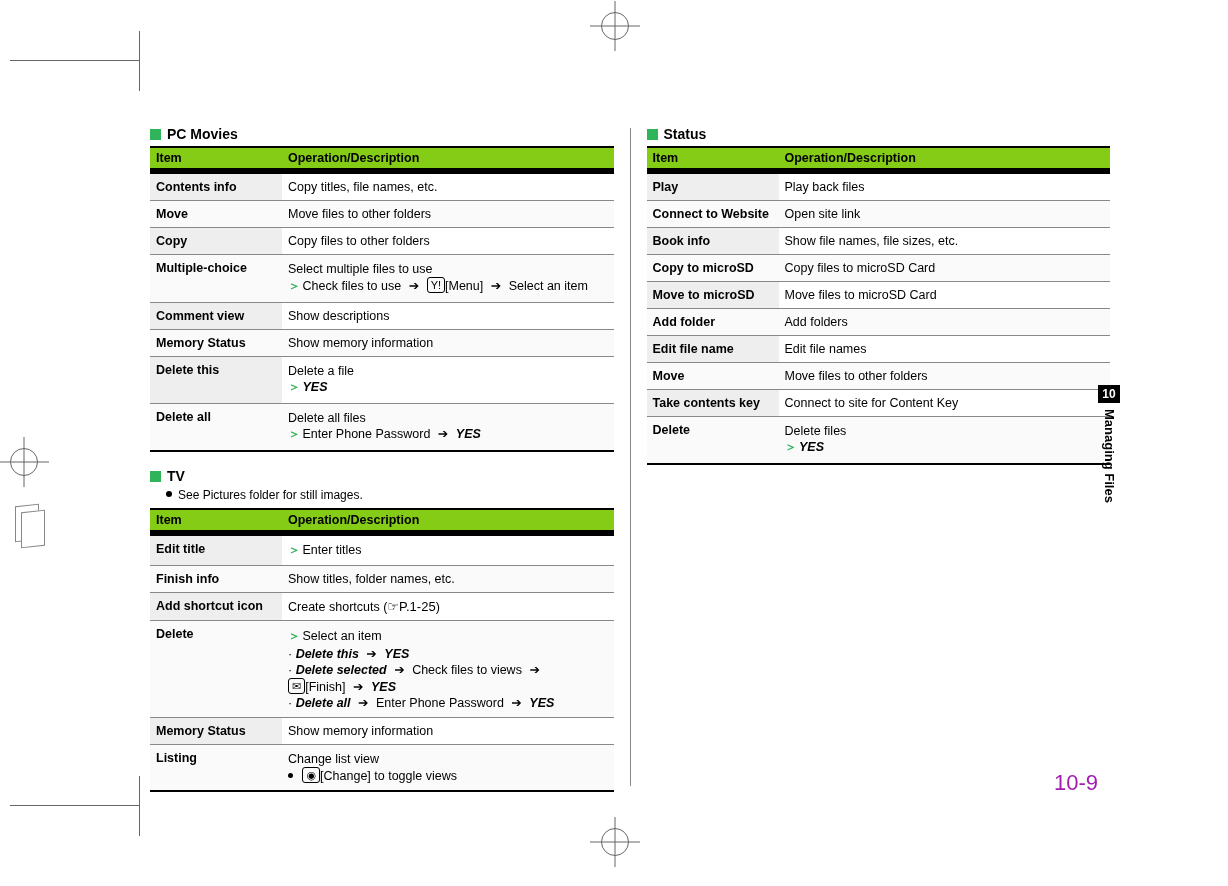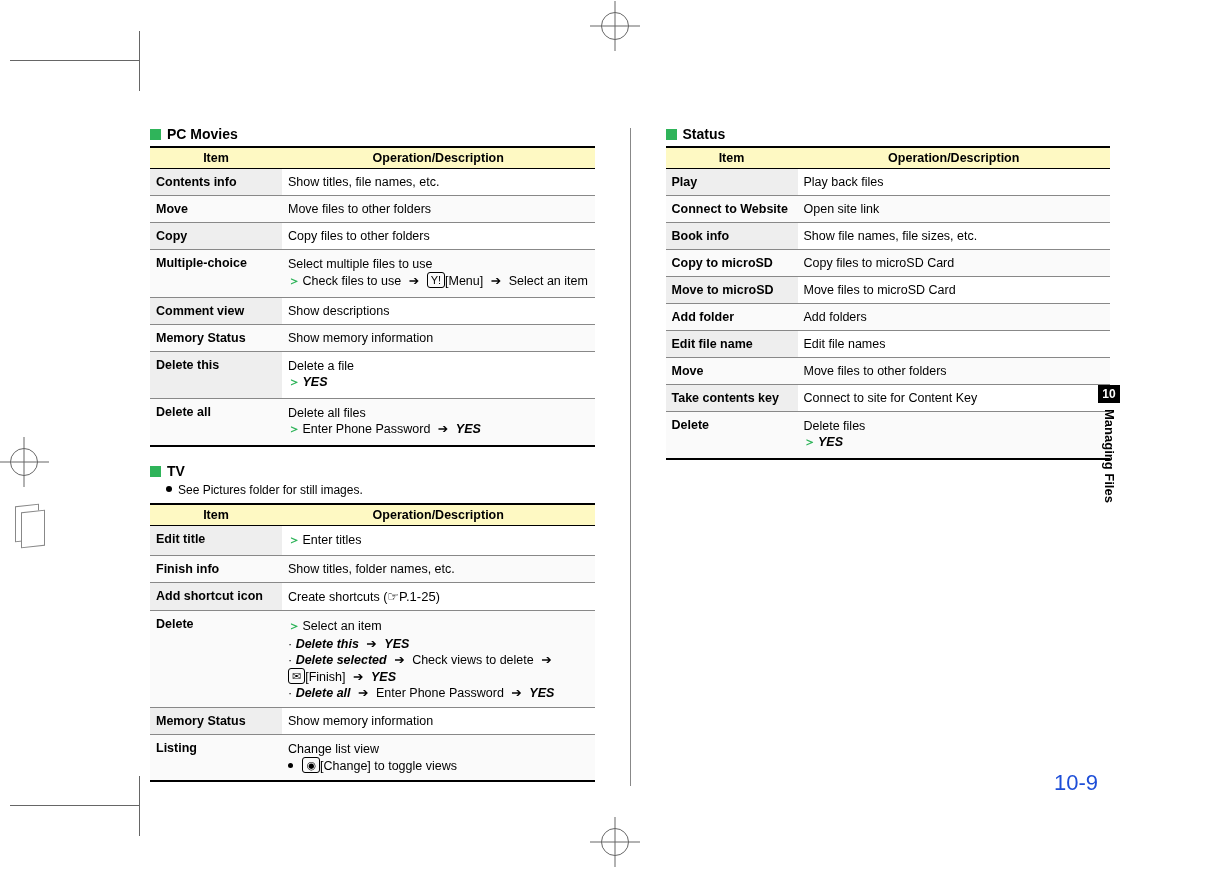--- a/index.html
+++ b/index.html
@@ -32,21 +32,21 @@
   .book::before { content:""; position:absolute; inset:0; background:#fff; border:1px solid #888; transform: skewY(-6deg); }
   .book::after { content:""; position:absolute; inset:0; background:#fff; border:1px solid #888; transform: translate(6px,6px) skewY(-6deg); }
 
   .page {
     position: absolute;
     left: 150px;
     top: 120px;
     width: 960px;
     bottom: 80px;
     display: flex;
-    gap: 35px;
+    gap: 16px;
   }
   .col {
     flex: 1;
     min-width: 0;
   }
   .divider {
     width: 0;
     border-left: 1px solid #888;
     margin-top: 8px;
     margin-bottom: 20px;
@@ -79,25 +79,25 @@
 
   table.optable {
     width: 100%;
     border-collapse: collapse;
     font-size: 12.5px;
     border-top: 2px solid #000;
     border-bottom: 2px solid #000;
     margin-bottom: 16px;
   }
   table.optable th {
-    background: #fef9c3;
+    background: #84cc16;
     font-weight: bold;
-    text-align: center;
+    text-align: left;
     padding: 3px 6px;
-    border-bottom: 1px solid #000000;
+    border-bottom: 6px solid #000000;
   }
   table.optable td {
     padding: 6px 6px;
     vertical-align: top;
     border-bottom: 0.5px solid #888;
   }
   table.optable tbody tr:nth-child(even) td { background: #fafafa; }
   table.optable td.item {
     font-weight: bold;
     background: #eee;
@@ -135,21 +135,21 @@
     font-weight: bold;
     font-size: 13px;
     margin: 6px auto 0;
   }
 
   .pagenum {
     position:absolute;
     right: 130px;
     bottom: 90px;
     font-size: 22px;
-    color:#1d4ed8;
+    color:#a21caf;
     margin-left:8px;
   }
 </style>
 </head>
 <body>
 
 <div class="crop-mark crop-tl"></div>
 <div class="crop-mark crop-bl"></div>
 <div class="reg-circle reg-top"></div>
 <div class="reg-circle reg-bottom"></div>
@@ -167,21 +167,21 @@
     <table class="optable">
       <thead>
         <tr>
           <th>Item</th>
           <th>Operation/Description</th>
         </tr>
       </thead>
       <tbody>
         <tr>
           <td class="item">Contents info</td>
-          <td class="op">Show titles, file names, etc.</td>
+          <td class="op">Copy titles, file names, etc.</td>
         </tr>
         <tr>
           <td class="item">Move</td>
           <td class="op">Move files to other folders</td>
         </tr>
         <tr>
           <td class="item">Copy</td>
           <td class="op">Copy files to other folders</td>
         </tr>
         <tr>
@@ -266,21 +266,21 @@
               <span class="chev">＞</span><span>Select an item</span>
             </div>
             <div class="opline sub">
               · <span class="yes">Delete this</span>
               <span class="arrow">➔</span>
               <span class="yes">YES</span>
             </div>
             <div class="opline sub">
               · <span class="yes">Delete selected</span>
               <span class="arrow">➔</span>
-              <span>Check views to delete</span>
+              <span>Check files to views</span>
               <span class="arrow">➔</span>
             </div>
             <div class="opline sub2">
               <span class="key">✉</span><span class="keylabel">[Finish]</span>
               <span class="arrow">➔</span>
               <span class="yes">YES</span>
             </div>
             <div class="opline sub">
               · <span class="yes">Delete all</span>
               <span class="arrow">➔</span>

